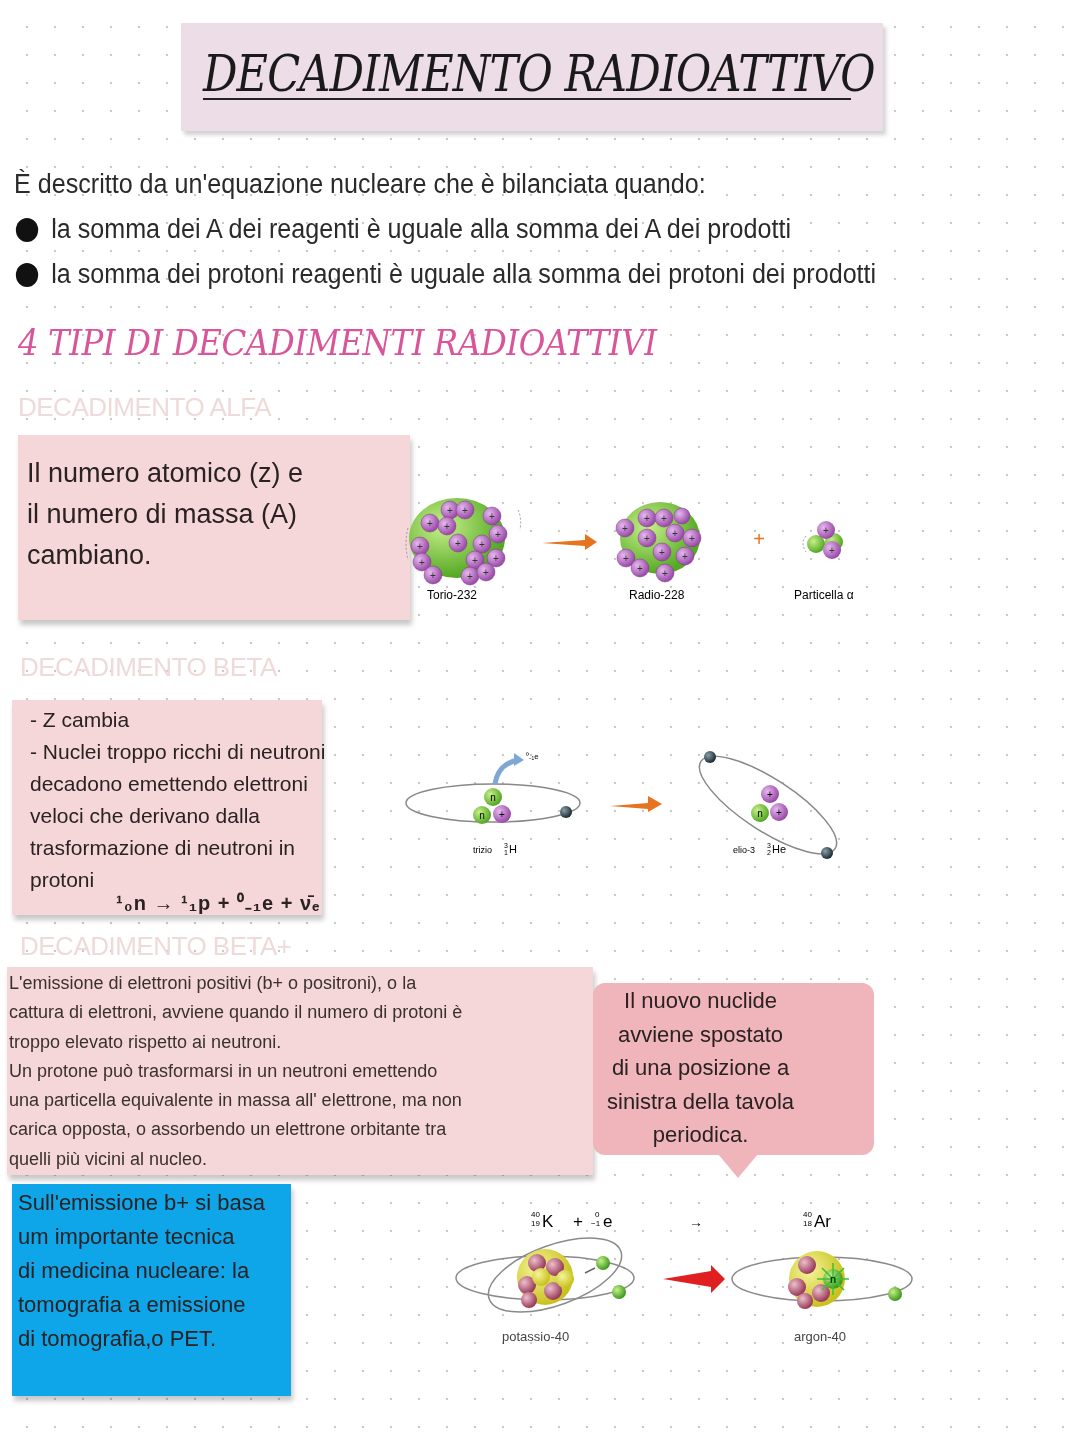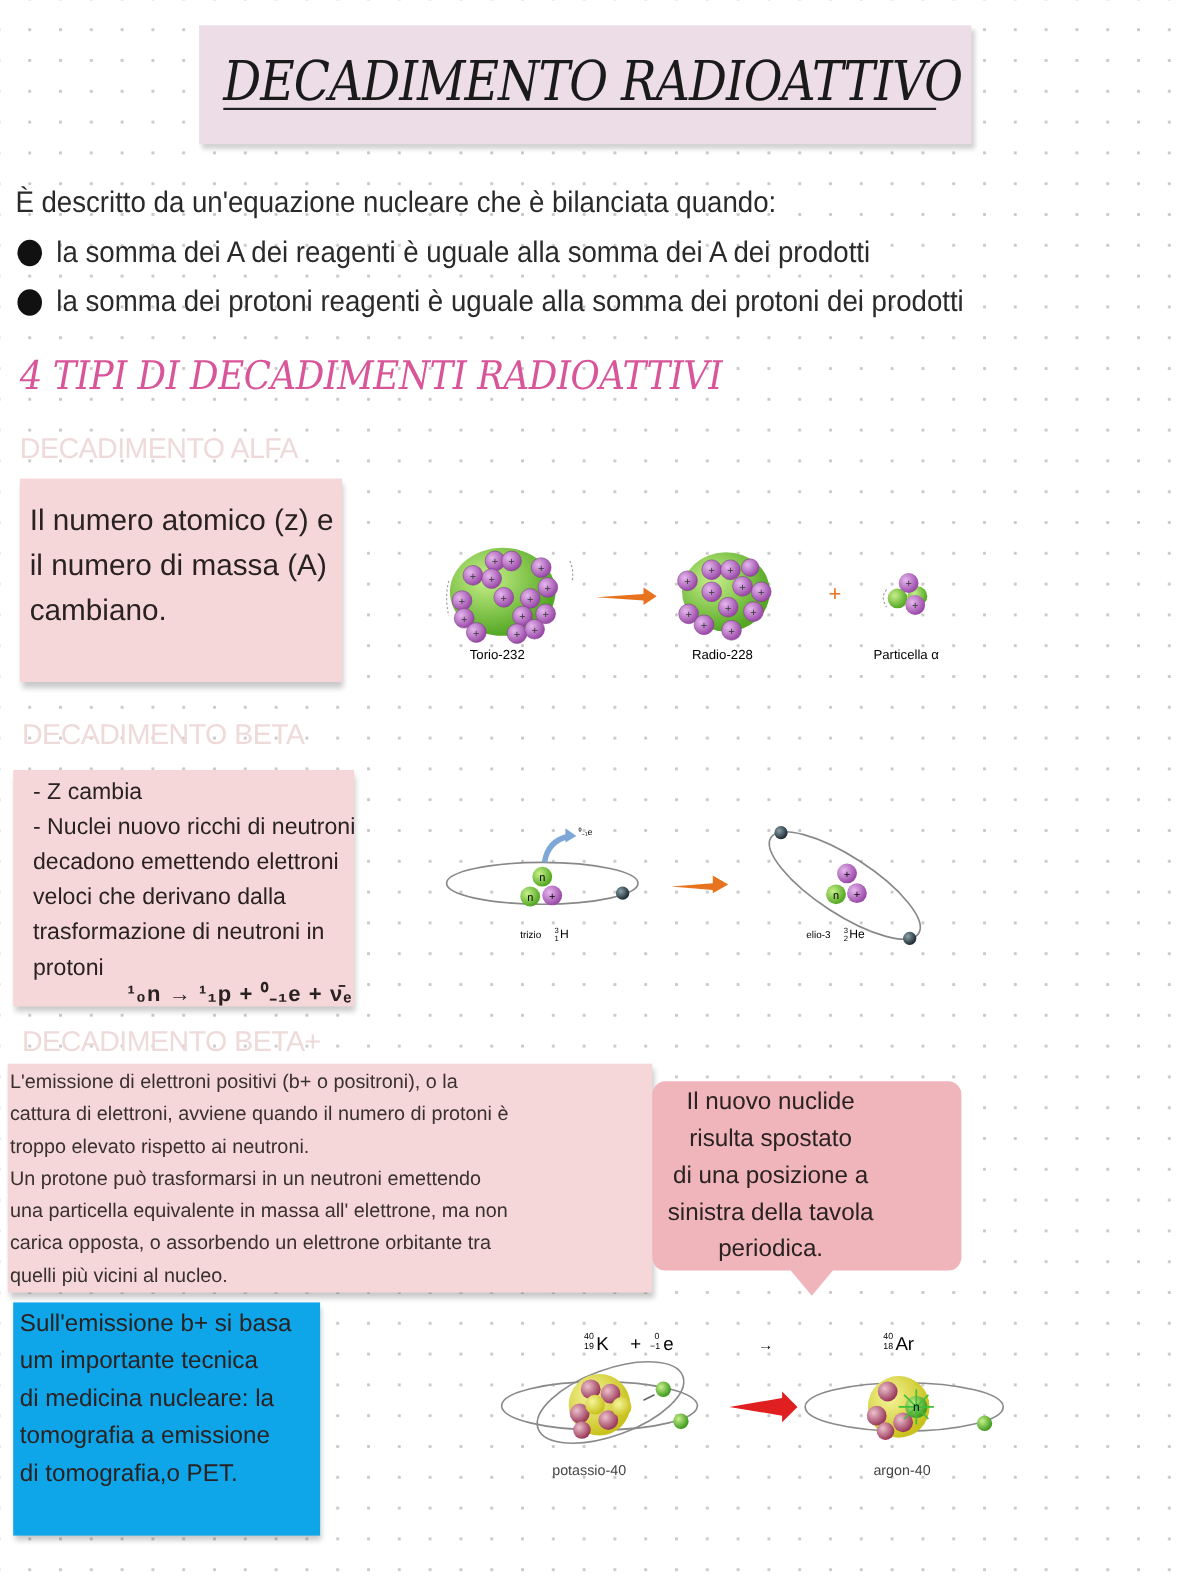--- a/index.html
+++ b/index.html
@@ -18,21 +18,21 @@
     font-size:50px;letter-spacing:-1px;color:#1a1a1a;transform:scaleX(0.86);transform-origin:left center;white-space:nowrap;}
   .title-line{position:absolute;left:22px;top:75px;width:648px;height:2px;background:#222;}
   .intro{left:14px;top:162px;font-size:27px;font-family:"Liberation Sans",sans-serif;color:#2a2a2a;
     transform:scaleX(0.93);transform-origin:left top;white-space:nowrap;line-height:45px;}
   .bullet-row{display:flex;align-items:center;}
   .dot{width:24px;height:24px;border-radius:50%;background:#111;margin:0 14px 0 2px;display:inline-block;}
   .types-heading{left:18px;top:322px;font-family:"DejaVu Serif",serif;font-style:italic;font-size:36px;
     color:#d9559a;white-space:nowrap;transform:scaleX(0.9);transform-origin:left top;letter-spacing:-0.5px;}
   .sec-label{font-family:"Liberation Sans",sans-serif;font-size:26px;color:#efdada;letter-spacing:-0.5px;white-space:nowrap;}
   .note{background:#f5d7d9;box-shadow:2px 5px 5px rgba(0,0,0,0.22);font-family:"Liberation Sans",sans-serif;color:#2a2222;}
-  .note-alfa{left:18px;top:435px;width:293px;height:185px;}
+  .note-alfa{left:18px;top:435px;width:360px;height:185px;padding-left:32px;}
   .note-alfa p{margin:0;position:absolute;left:9px;top:18px;font-size:27px;line-height:41px;}
   .diagram-label{font-family:"Liberation Sans",sans-serif;font-size:12px;color:#222;white-space:nowrap;}
   .note-beta{left:12px;top:700px;width:310px;height:215px;}
   .note-beta p{margin:0;position:absolute;left:18px;top:4px;font-size:21px;line-height:32px;white-space:nowrap;}
   .equation{position:absolute;left:104px;top:189px;font-size:20px;font-weight:bold;white-space:nowrap;letter-spacing:1px;}
   .note-betaplus{left:7px;top:967px;width:542px;height:208px;padding-left:44px;}
   .note-betaplus p{margin:0;position:absolute;left:2px;top:2px;font-size:18px;line-height:29.3px;white-space:nowrap;color:#3a3030;}
   .bubble{left:593px;top:983px;width:281px;height:172px;background:#f0b5ba;border-radius:12px;text-align:center;}
   .bubble p{margin:0;position:absolute;left:14px;top:1px;font-family:"Liberation Sans",sans-serif;font-size:22px;line-height:33.5px;color:#2a2222;}
   .bubble-tail{position:absolute;left:125px;top:171px;width:0;height:0;border-left:20px solid transparent;border-right:20px solid transparent;border-top:24px solid #f0b5ba;}
@@ -169,21 +169,21 @@
   </g>
   <text class="diagram-label" x="27" y="111" font-size="12">Torio-232</text>
   <text x="229" y="111" font-size="12">Radio-228</text>
   <text x="394" y="111" font-size="12">Particella α</text>
 </svg>
 
 <div class="abs sec-label" style="left:20px;top:652px;">DECADIMENTO BETA</div>
 <div class="abs note note-beta">
   <p>
     <span>- Z cambia</span><br>
-    <span>- Nuclei nuovo ricchi di neutroni</span><br>
+    <span>- Nuclei troppo ricchi di neutroni</span><br>
     <span>decadono emettendo elettroni</span><br>
     <span>veloci che derivano dalla</span><br>
     <span>trasformazione di neutroni in</span><br>
     <span>protoni</span>
   </p>
   <div class="equation">¹₀n → ¹₁p + ⁰₋₁e + ν̄ₑ</div>
 </div>
 
 <svg class="abs" style="left:400px;top:742px;" width="460" height="130">
   <defs>
@@ -240,21 +240,21 @@
     <span>Un protone può trasformarsi in un neutroni emettendo</span><br>
     <span>una particella equivalente in massa all' elettrone, ma non</span><br>
     <span>carica opposta, o assorbendo un elettrone orbitante tra</span><br>
     <span>quelli più vicini al nucleo.</span>
   </p>
 </div>
 
 <div class="abs bubble">
   <p>
     <span>Il nuovo nuclide</span><br>
-    <span>risulta spostato</span><br>
+    <span>avviene spostato</span><br>
     <span>di una posizione a</span><br>
     <span>sinistra della tavola</span><br>
     <span>periodica.</span>
   </p>
   <div class="bubble-tail"></div>
 </div>
 
 <div class="abs note note-pet">
   <p>
     <span>Sull'emissione b+ si basa</span><br>

